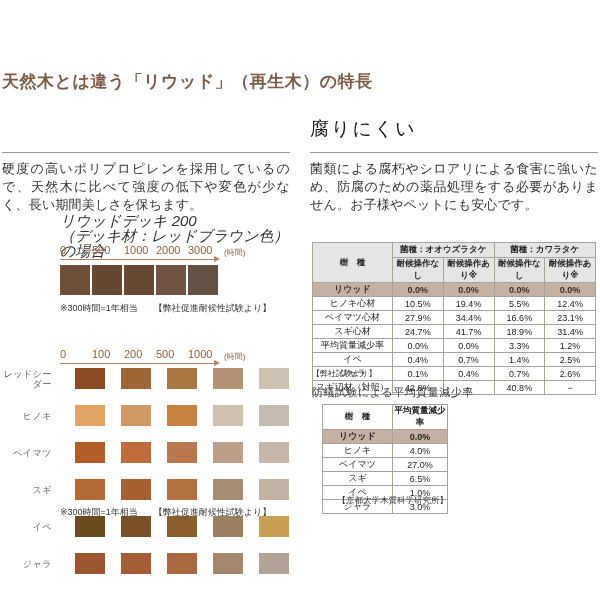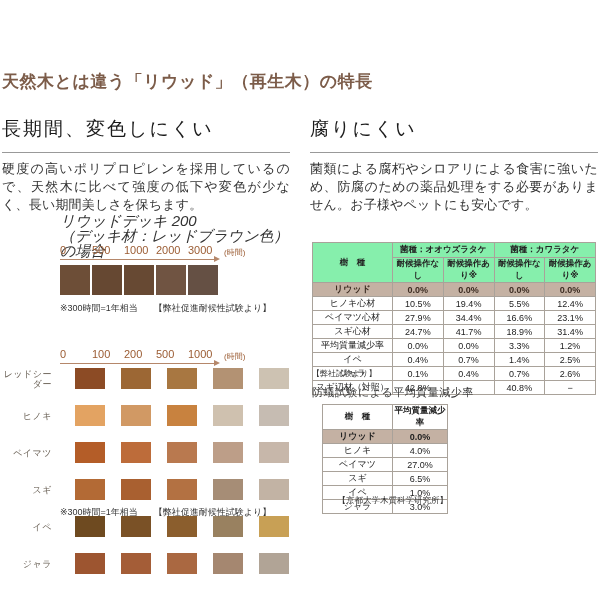--- a/index.html
+++ b/index.html
@@ -61,21 +61,21 @@
   
   .tbl-title{font-size:11px;color:#333;letter-spacing:0.5px;white-space:nowrap;}
   .tbl-title-1{top:110px;left:2px;margin-top:40px;}
   .tbl-title-2{top:269px;left:2px;}
   table{border-collapse:collapse;table-layout:fixed;}
   .decay-table{top:126px;left:2px;width:284px;}
   .decay-table th,.decay-table td{
     border:1px solid #a9a29a;padding:0;text-align:center;vertical-align:middle;
   }
   .decay-table{border:1px solid #7a746d;}
-  .decay-table thead th{font-size:8.5px;color:#222;font-weight:700;height:14px;background:#86efac;}
+  .decay-table thead th{font-size:8.5px;color:#222;font-weight:700;height:14px;background:#e5e5e5;}
   .decay-table thead{border-bottom:1px solid #7a746d;}
   .decay-table td{font-size:9px;height:12px;color:#222;}
   .decay-table col.c-name{width:80px;}
   .hl-row td{background:#c4b1a3;color:#3d2d23;font-weight:700;}
   .termite-table{top:288px;left:12px;width:126px;border:1px solid #7a746d;}
   .termite-table th,.termite-table td{
     border:1px solid #a9a29a;padding:0;text-align:center;vertical-align:middle;
   }
   .termite-table th{font-size:8.5px;font-weight:700;color:#222;height:14px;}
   .termite-table td{font-size:9px;height:11.5px;color:#222;}
@@ -85,21 +85,20 @@
   .ruby-wrap{position:relative;}
   .ruby-txt{position:absolute;left:0;top:-5px;width:100%;text-align:center;font-size:5px;color:#555;}
   .t2-source{top:379px;left:12px;width:126px;text-align:right;font-size:8.5px;color:#333;white-space:nowrap;}
 </style>
 </head>
 <body>
 
 <div class="abs page-title">天然木とは違う「リウッド」（再生木）の特長</div>
 
 <div class="col col-left">
-  <h2 class="sec-heading">長期間、変色しにくい</h2>
   <div class="sec-rule"></div>
   <p class="sec-body">硬度の高いポリプロピレンを採用しているので、天然木に比べて強度の低下や変色が少なく、長い期間美しさを保ちます。</p>
 
   <div class="abs rewood-caption">
     <div>リウッドデッキ 200</div>
     <div>（デッキ材：レッドブラウン色）の場合</div>
   </div>
 
   <div class="abs axis axis-rewood" id="rewood-axis">
       <span class="tick" style="left: 128px;">3000</span>

